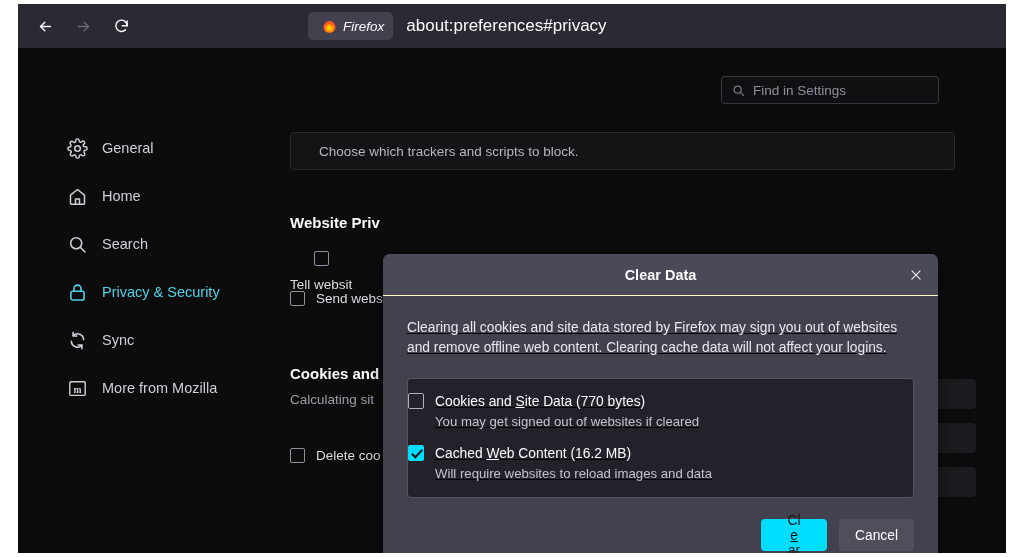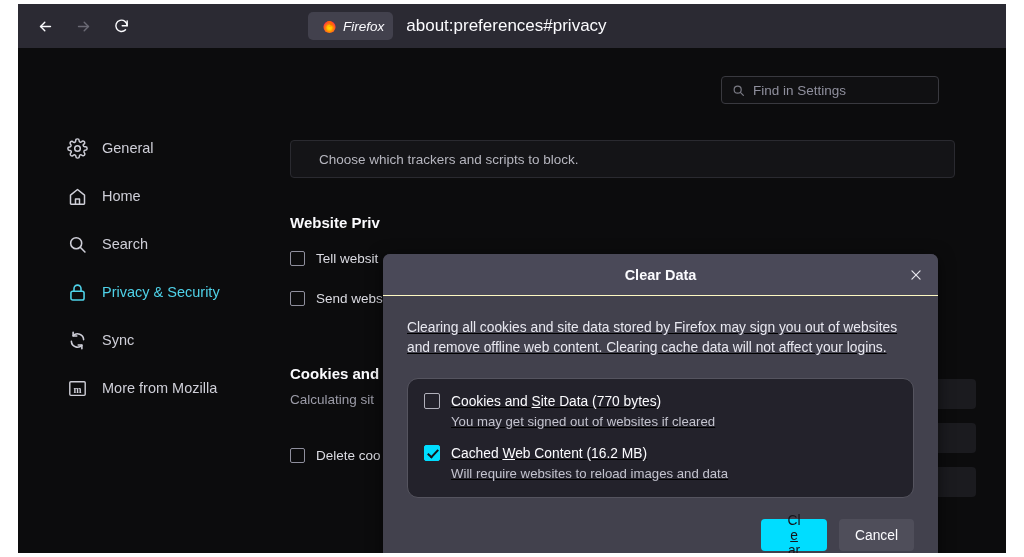--- a/index.html
+++ b/index.html
@@ -117,21 +117,21 @@
   #find-settings .mag { width: 13px; height: 13px; display:block; opacity:.75;}
   #find-settings .ph {
     color: #8f8f9d;
     font-size: 13.5px;
   }
 
   
   #trackers-strip {
     position: absolute;
     left: 272px;
-    top: 92px;
+    top: 84px;
     width: 665px;
     height: 38px;
     border: 1px solid #2a2a30;
     border-radius: 4px;
     background: #141417;
     box-sizing: border-box;
     display: flex;
     align-items: center;
     padding-left: 28px;
   }
@@ -245,23 +245,23 @@
     text-decoration: underline;
   }
   #dialog-desc {
     color: #e8e8f0;
     font-size: 13.8px;
     line-height: 1.45;
     margin: 0 0 20px 0;
   }
   #option-group {
     border: 1px solid #55545f;
-    border-radius: 11px;
+    border-radius: 4px;
     background: #23222b;
-    padding: 14px 16px 16px 16px;
+    padding: 14px 16px 16px 0;
   }
   .opt-row { margin-bottom: 16px; }
   .opt-row:last-child { margin-bottom: 0; }
   .opt-main {
     display: flex;
     align-items: center;
     gap: 11px;
   }
   .cbox {
     width: 16px;
@@ -445,21 +445,21 @@
               <rect x="3.2" y="4.2" width="17.6" height="15.6" rx="1.2" fill="none" stroke="currentColor" stroke-width="1.6"></rect>
               <text x="12" y="16.6" text-anchor="middle" font-family="Liberation Serif, serif" font-size="11" font-weight="bold" fill="currentColor">m</text>
             </svg>
           </span>
           <span>More from Mozilla</span>
         </div>
       </div>
 
       <div class="bg-heading" style="left:272px; top:166px;">Website Priv</div>
 
-      <div class="bg-check-row" style="left:272px; top:203px;">
+      <div class="bg-check-row" style="left:272px; top:203px;flex-direction:column;">
         <span class="bg-box"></span>
         <span>Tell websit</span>
       </div>
 
       <div class="bg-check-row" style="left:272px; top:243px;">
         <span class="bg-box"></span>
         <span>Send webs</span>
       </div>
 
       <div class="bg-heading" style="left:272px; top:317px;">Cookies and</div>

